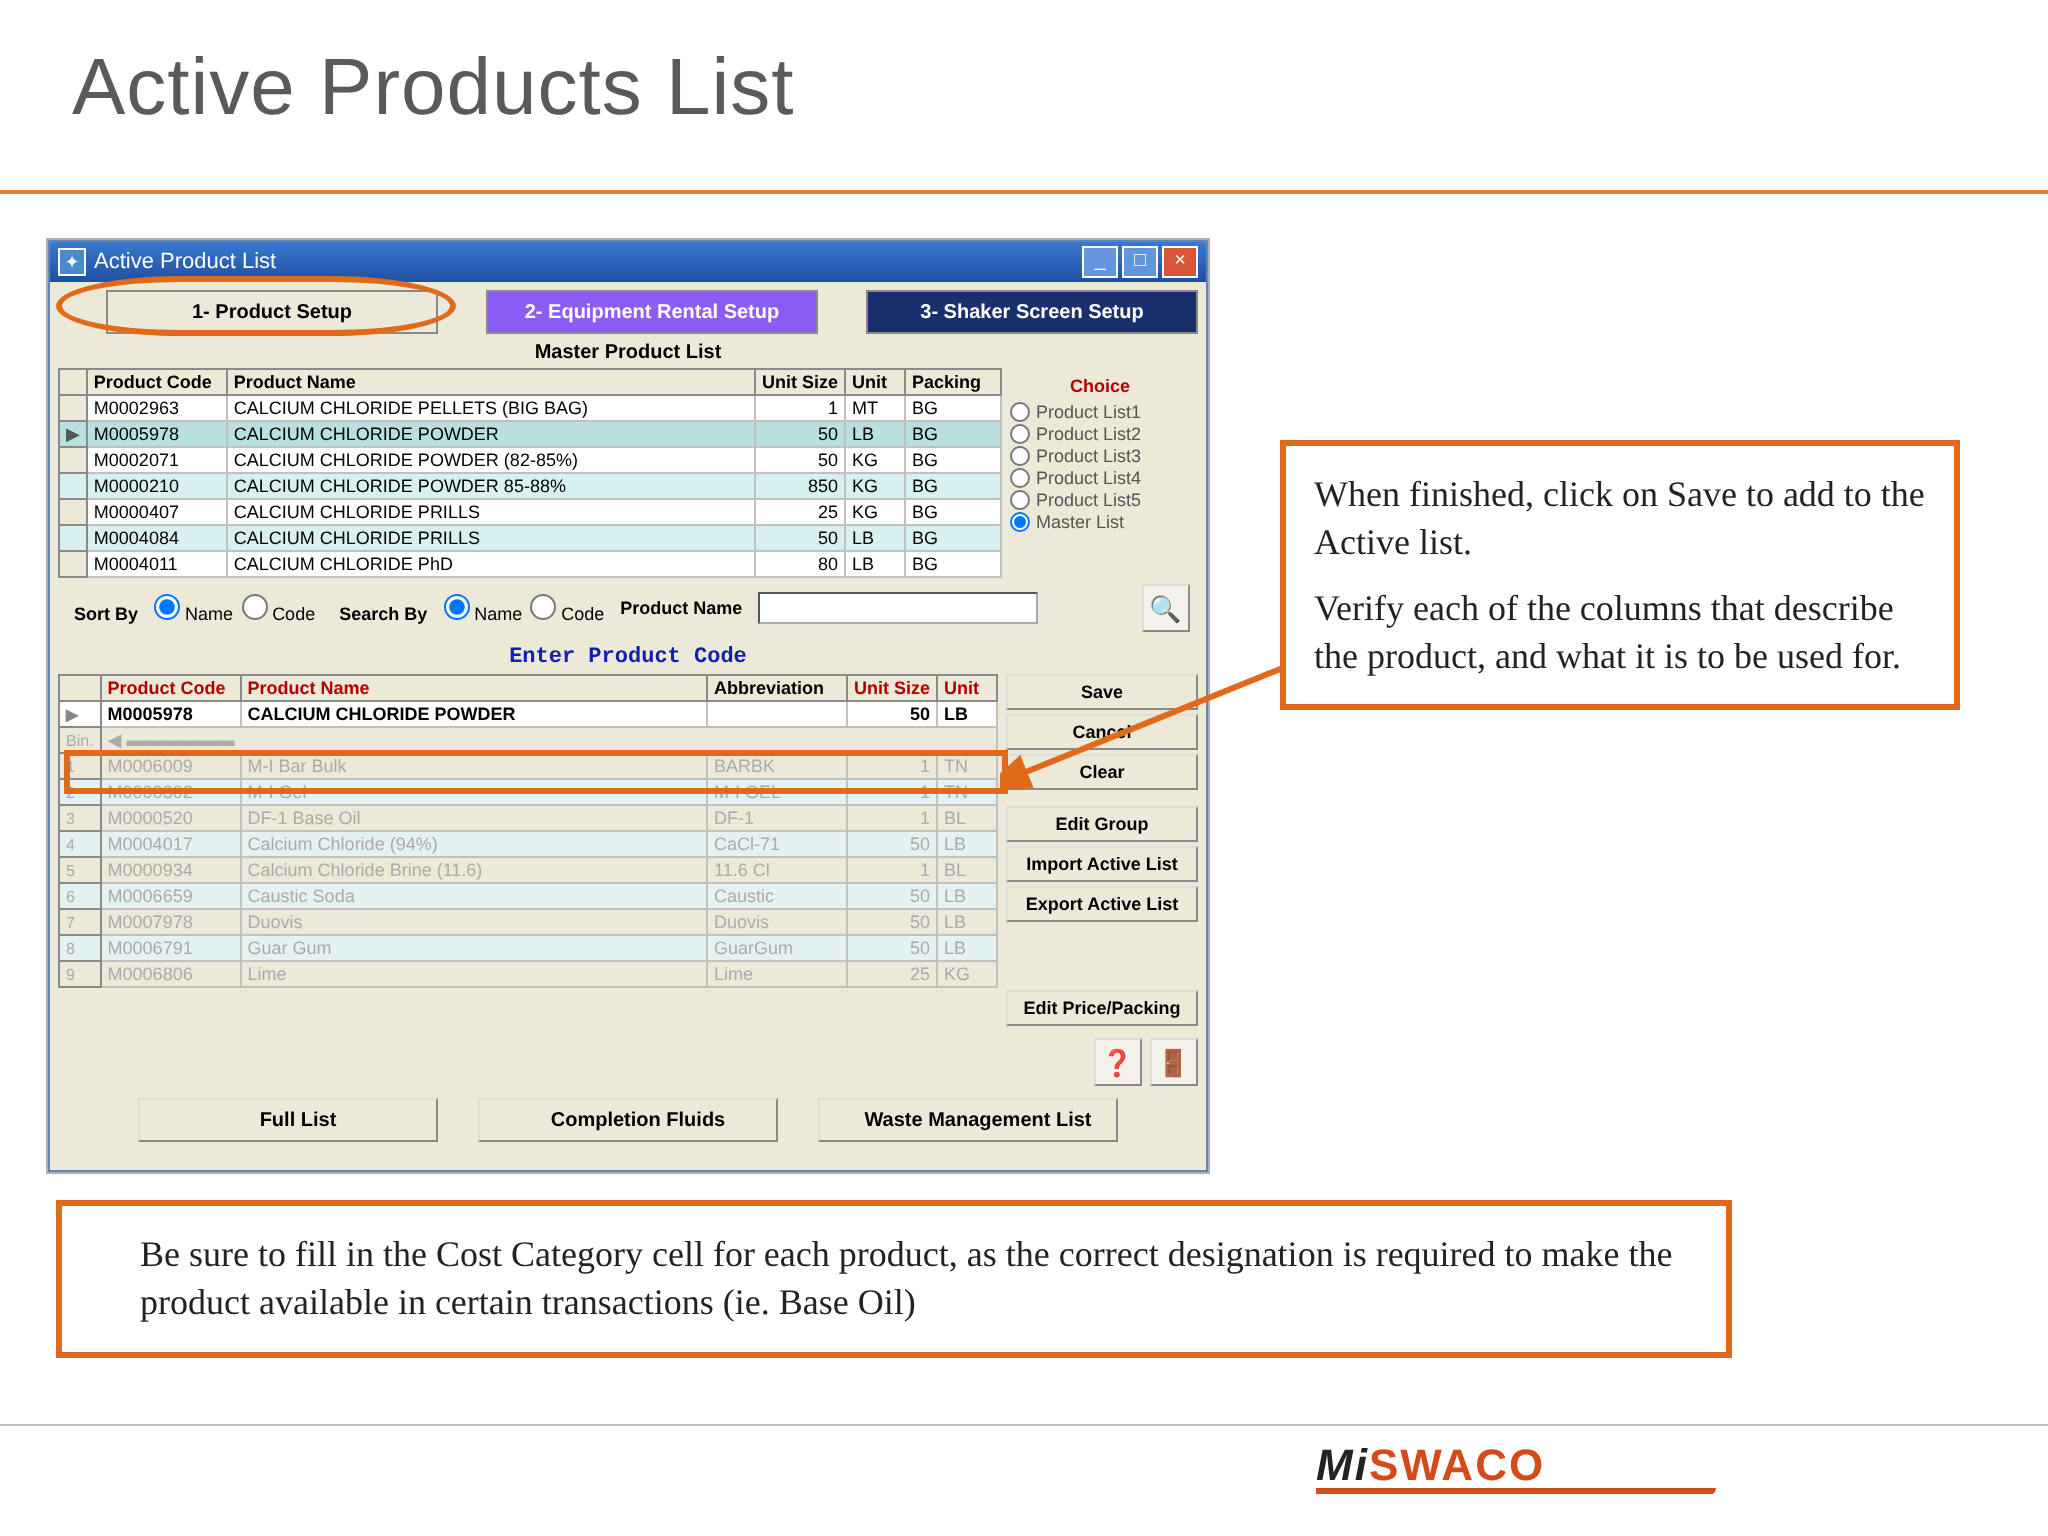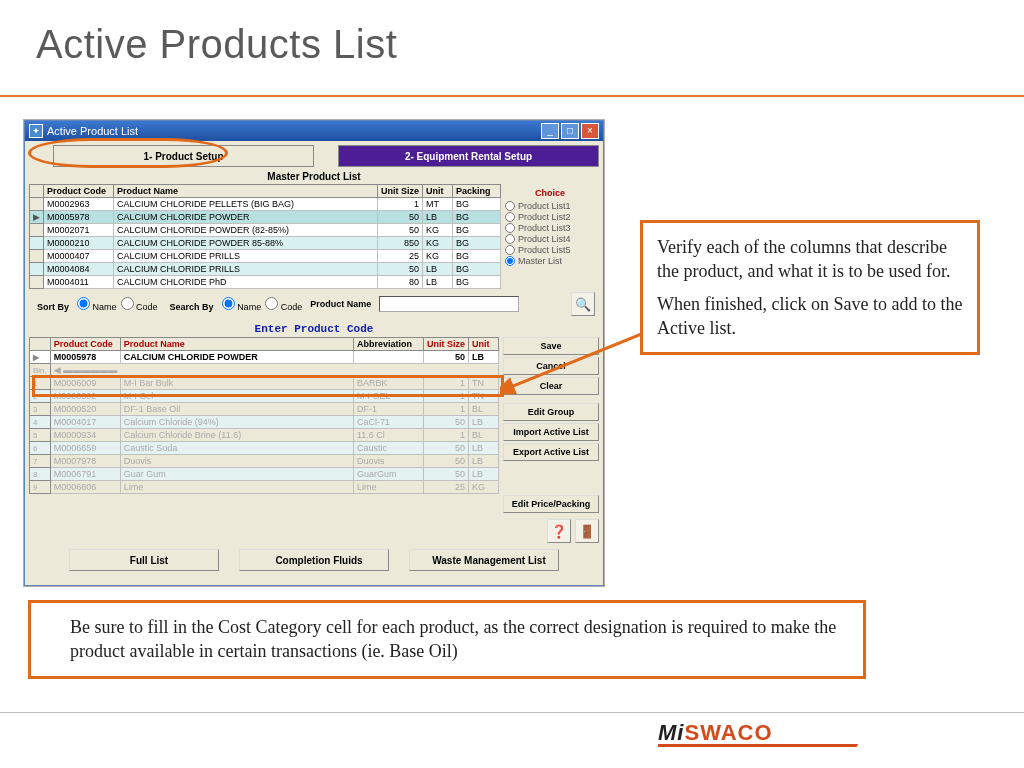--- a/index.html
+++ b/index.html
@@ -14,21 +14,21 @@
   .titlebar-icon { width: 14px; height: 14px; background: #4a8bd0; border: 1px solid #fff; margin-right: 4px; display: flex; align-items: center; justify-content: center; font-size: 9px; }
   .win-ctrls { margin-left: auto; display: flex; gap: 2px; }
   .win-btn { width: 18px; height: 16px; font-size: 10px; text-align: center; line-height: 14px; border: 1px solid #fff; background: #6196dd; color: #fff; cursor: pointer; }
   .win-btn.close { background: #d9563a; }
 
   .body { padding: 4px; position: relative; }
 
   .tabs { display: flex; gap: 0; margin-bottom: 4px; }
   .tab { flex: 1; height: 22px; border: 1px solid #8a8a8a; font-size: 10px; font-weight: bold; display: flex; align-items: center; justify-content: center; cursor: pointer; margin-left: 24px; }
   .tab.t1 { background: #ece9d8; color: #000; }
-  .tab.t2 { background: #4c1d95; color: #fff; }
+  .tab.t2 { background: #8b5cf6; color: #fff; }
   .tab.t3 { background: #1a2f6e; color: #fff; }
 
   .master-label { text-align: center; font-weight: bold; font-size: 10px; margin: 2px 0; }
 
   .grid-wrap { display: flex; }
   .grid { flex: 1; }
   table.data { width: 100%; border-collapse: collapse; font-size: 9px; background: #fff; }
   table.data th { background: #ece9d8; border: 1px solid #8a8a8a; padding: 1px 3px; font-weight: bold; text-align: left; }
   table.data td { border: 1px solid #c0c0c0; padding: 1px 3px; height: 13px; white-space: nowrap; }
   table.data tr.alt td { background: #d9f0f0; }
@@ -94,20 +94,21 @@
       <div class="win-ctrls">
         <div class="win-btn">_</div>
         <div class="win-btn">□</div>
         <div class="win-btn close">×</div>
       </div>
     </div>
     <div class="body">
       <div class="tabs">
         <div class="tab t1">1- Product Setup</div>
         <div class="tab t2">2- Equipment Rental Setup</div>
+        <div class="tab t3">3- Shaker Screen Setup</div>
       </div>
 
       <div class="master-label">Master Product List</div>
 
       <div class="grid-wrap">
         <div class="grid">
           <table class="data">
             <thead>
                 <tr>
               <th class="rowhdr" style="width:12px"></th>
@@ -343,22 +344,22 @@
   <svg class="arrow" style="left:500px; top:280px; width:260px; height:120px;" viewBox="0 0 260 120">
     <defs>
         <marker id="ah" markerWidth="10" markerHeight="10" refX="2" refY="3" orient="auto">
           <path d="M0,0 L0,6 L8,3 z" fill="#e06a19"></path>
         </marker>
       </defs>
     <line x1="250" y1="10" x2="8" y2="108" stroke="#e06a19" stroke-width="3" marker-end="url(#ah)"></line>
   </svg>
 
   <div class="callout" style="left:640px; top:220px; width:340px;">
+    <p>When finished, click on Save to add to the Active list.</p>
     <p>Verify each of the columns that describe the product, and what it is to be used for.</p>
-    <p>When finished, click on Save to add to the Active list.</p>
   </div>
 
   <div class="callout" style="left:28px; top:600px; width:838px;padding-left:39px;">
     <p>Be sure to fill in the Cost Category cell for each product, as the correct designation is required to make the product available in certain transactions (ie. Base Oil)</p>
   </div>
 
   <hr class="bottom-line">
   <div class="logo">
     <span class="mi">Mi</span><span class="swaco">SWACO</span>
     <div class="swoosh"></div>

